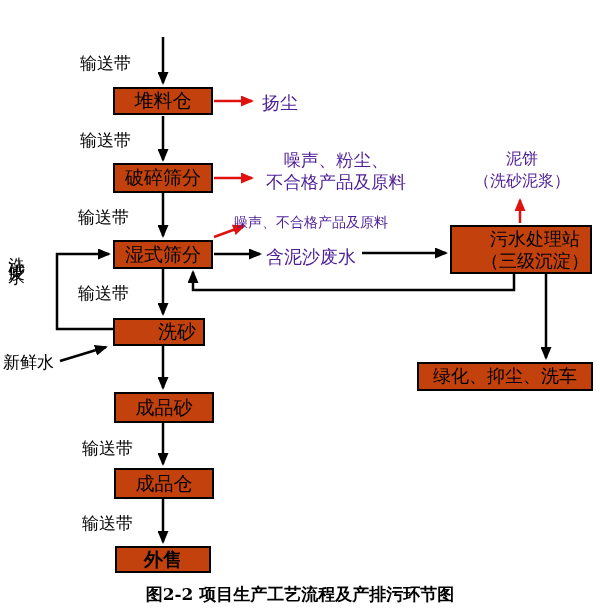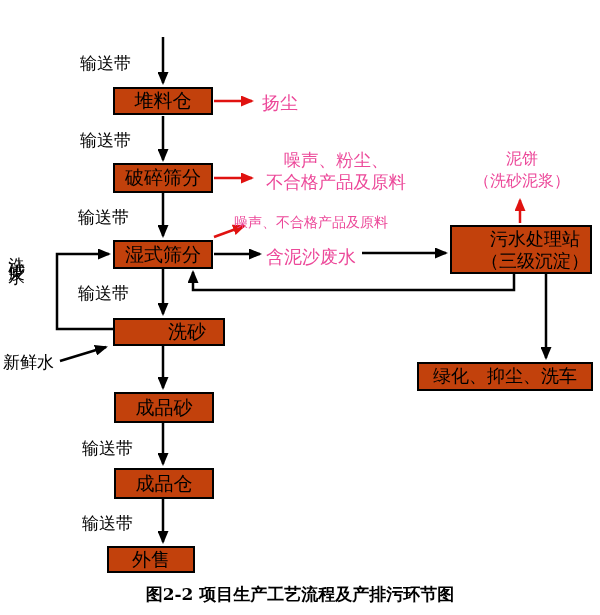--- a/index.html
+++ b/index.html
@@ -10,21 +10,21 @@
   }
   #connectors{position:absolute;left:0;top:0;width:600px;height:615px;}
   .box{
     position:absolute;box-sizing:border-box;border:2.5px solid #000;
     display:flex;align-items:center;justify-content:center;
     background:#c2410c;font-size:19px;line-height:1.15;white-space:nowrap;
   }
   .box.two-line{flex-direction:column;font-size:18px;line-height:22px;}
   .lbl{position:absolute;white-space:nowrap;}
   .conveyor{font-size:17px;}
-  .red{color:#ec4899;}
+  .red{color:#4c1d95;}
   .center2{text-align:center;line-height:22px;font-size:17.5px;}
   .vtext{
     writing-mode:vertical-rl;text-orientation:upright;
     letter-spacing:4px;font-size:16.5px;
   }
   .caption{
     position:absolute;left:0;right:0;text-align:center;
     font-weight:bold;font-size:17px;
     font-family:"DejaVu Serif","Liberation Serif",serif;
   }
@@ -70,24 +70,24 @@
   <div class="lbl conveyor" style="left:80px;top:52px;">输送带</div>
   <div class="lbl conveyor" style="left:80px;top:129px;">输送带</div>
   <div class="lbl conveyor" style="left:78px;top:206px;">输送带</div>
   <div class="lbl conveyor" style="left:78px;top:282px;">输送带</div>
   <div class="lbl conveyor" style="left:82px;top:437px;">输送带</div>
   <div class="lbl conveyor" style="left:82px;top:512px;">输送带</div>
 
   <div class="box" style="left:113px;top:87px;width:100px;height:28px;">堆料仓</div>
   <div class="box" style="left:113px;top:163px;width:100px;height:30px;">破碎筛分</div>
   <div class="box" style="left:113px;top:240px;width:100px;height:29px;">湿式筛分</div>
-  <div class="box" style="left:113px;top:318px;width:112px;height:28px;padding-left:36px;">洗砂</div>
+  <div class="box" style="left:113px;top:318px;width:92px;height:28px;padding-left:36px;">洗砂</div>
   <div class="box" style="left:114px;top:392px;width:100px;height:31px;">成品砂</div>
   <div class="box" style="left:114px;top:468px;width:100px;height:31px;">成品仓</div>
-  <div class="box" style="left:107px;top:546px;width:88px;height:27px;">外售</div>
+  <div class="box" style="left:115px;top:546px;width:96px;height:27px;font-weight:bold;">外售</div>
 
   <div class="box two-line" style="left:450px;top:225px;width:142px;height:49px;padding-left:28px;">
     <span>污水处理站</span>
     <span>（三级沉淀）</span>
   </div>
 
   <div class="box" style="left:417px;top:362px;width:176px;height:29px;font-size:18px;">绿化、抑尘、洗车</div>
 
   <div class="lbl red" style="left:262px;top:91px;font-size:18px;">扬尘</div>
 

